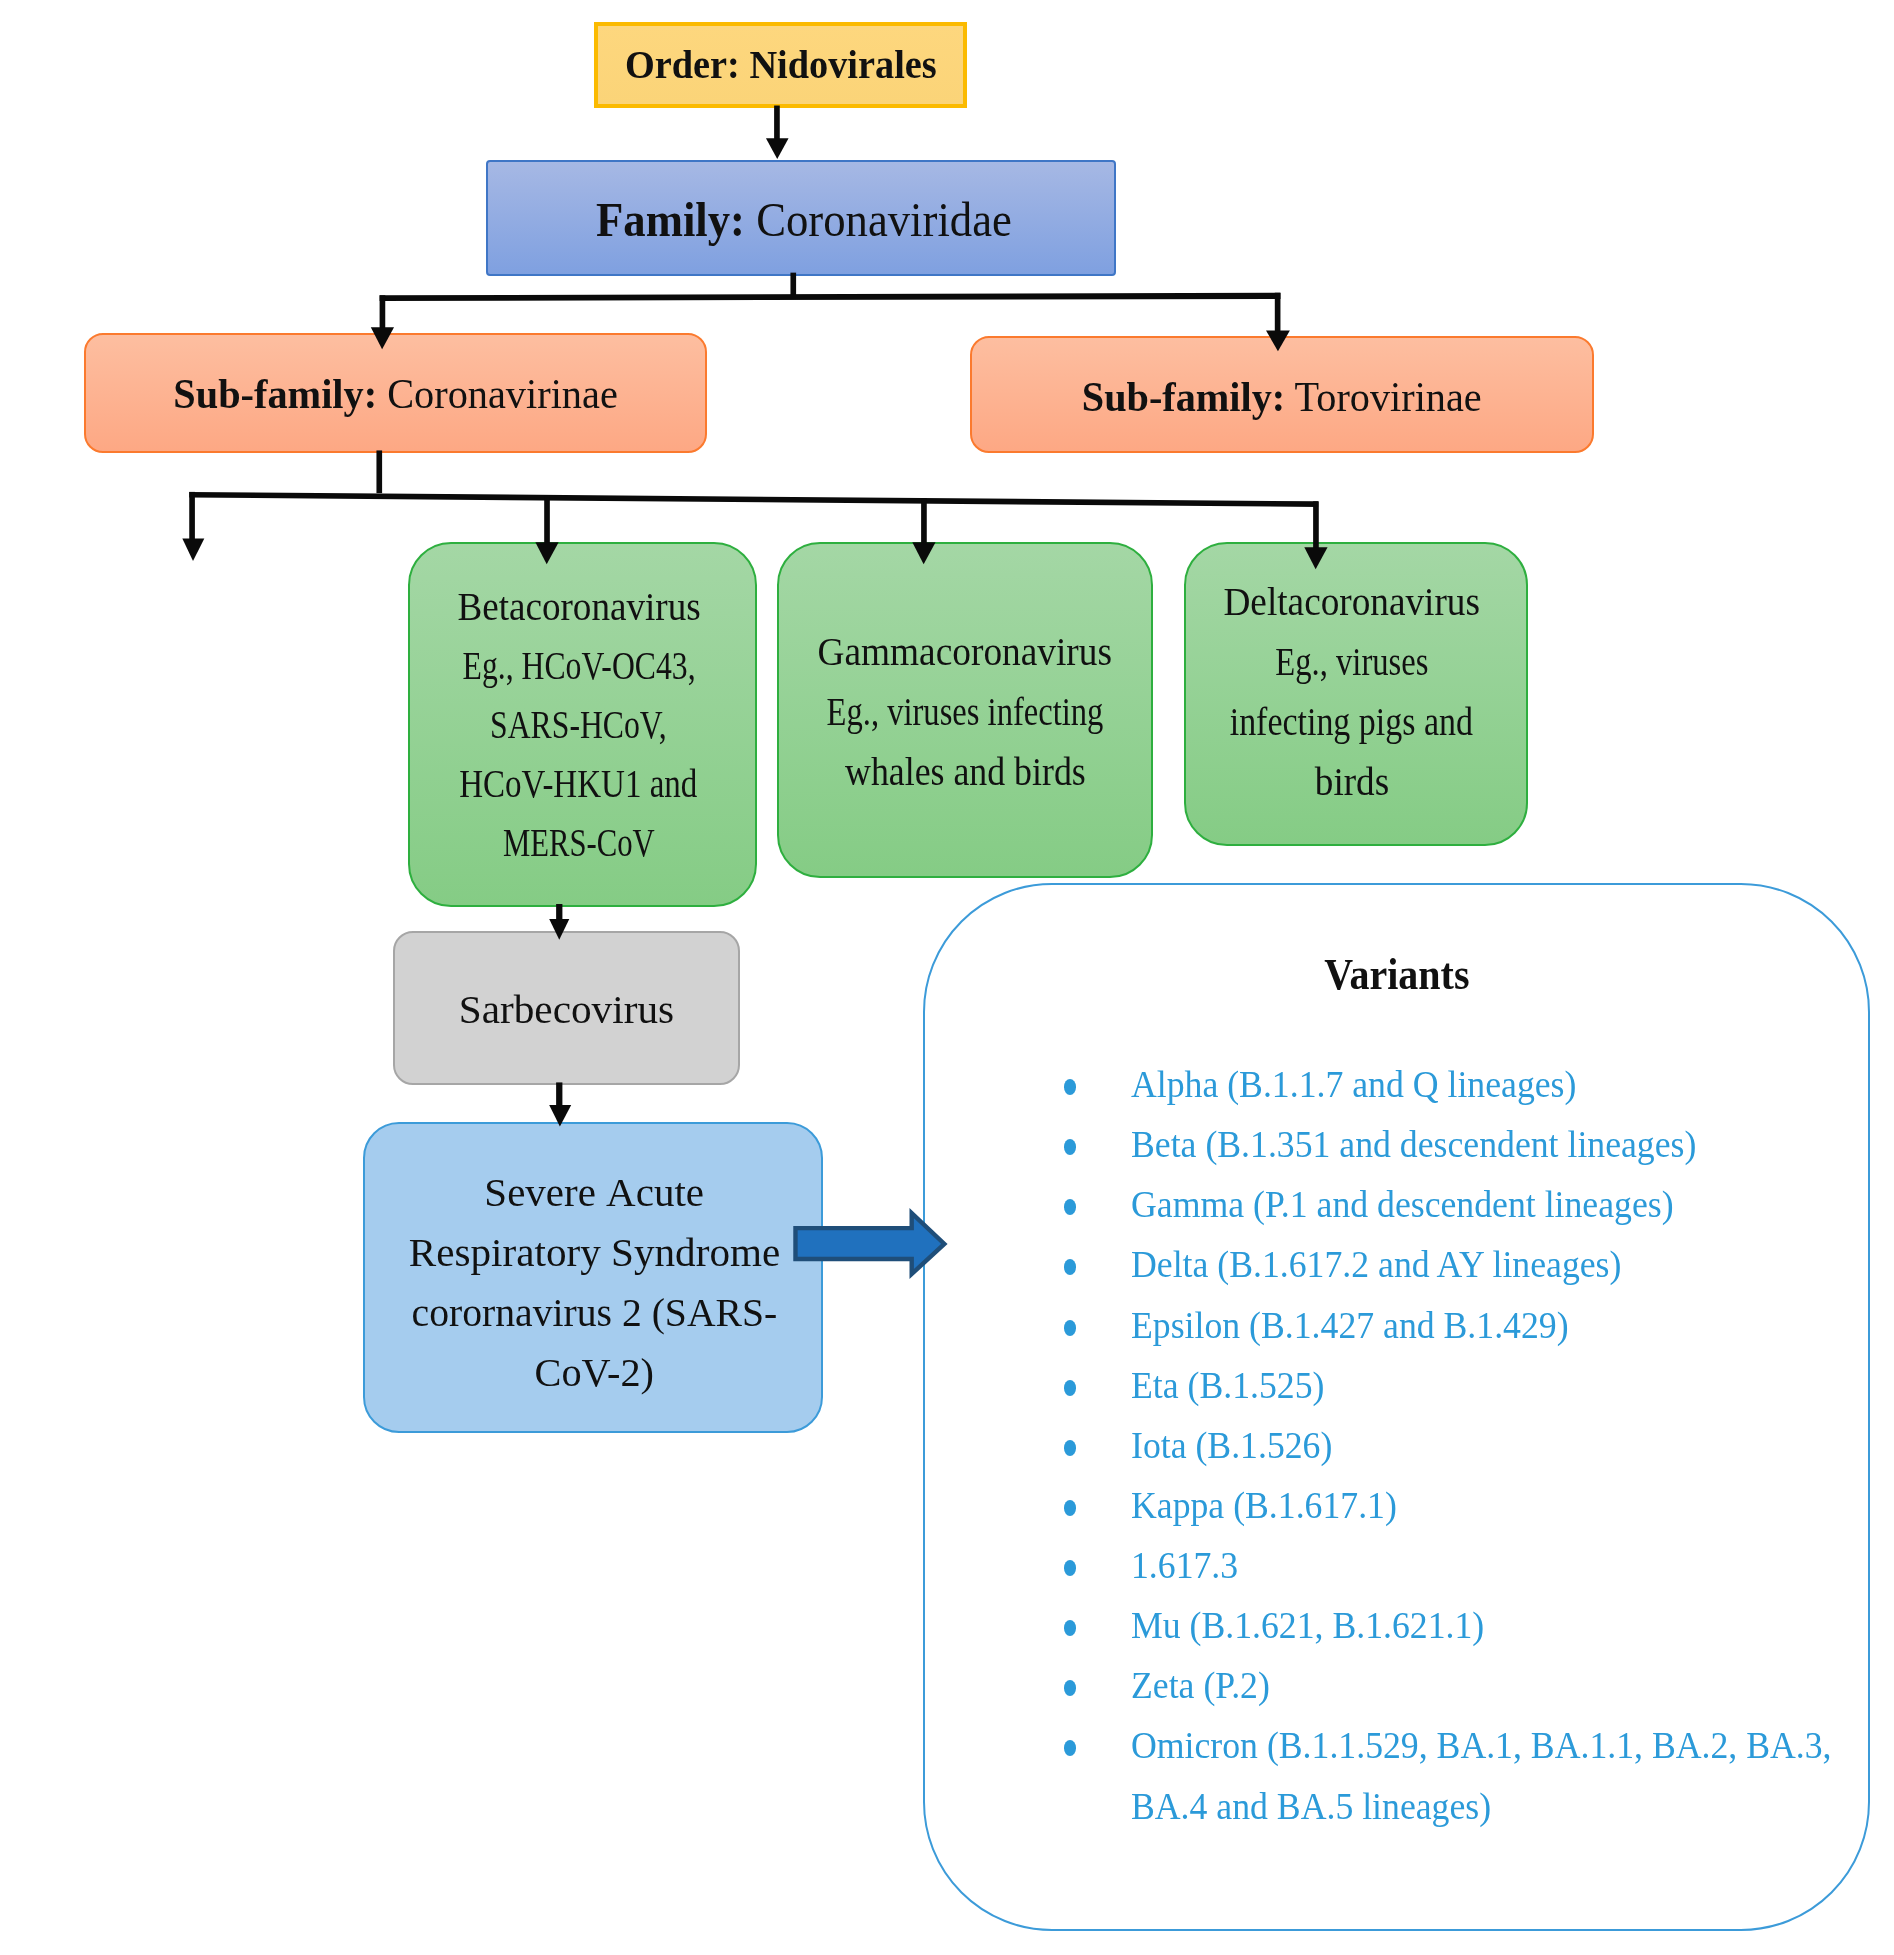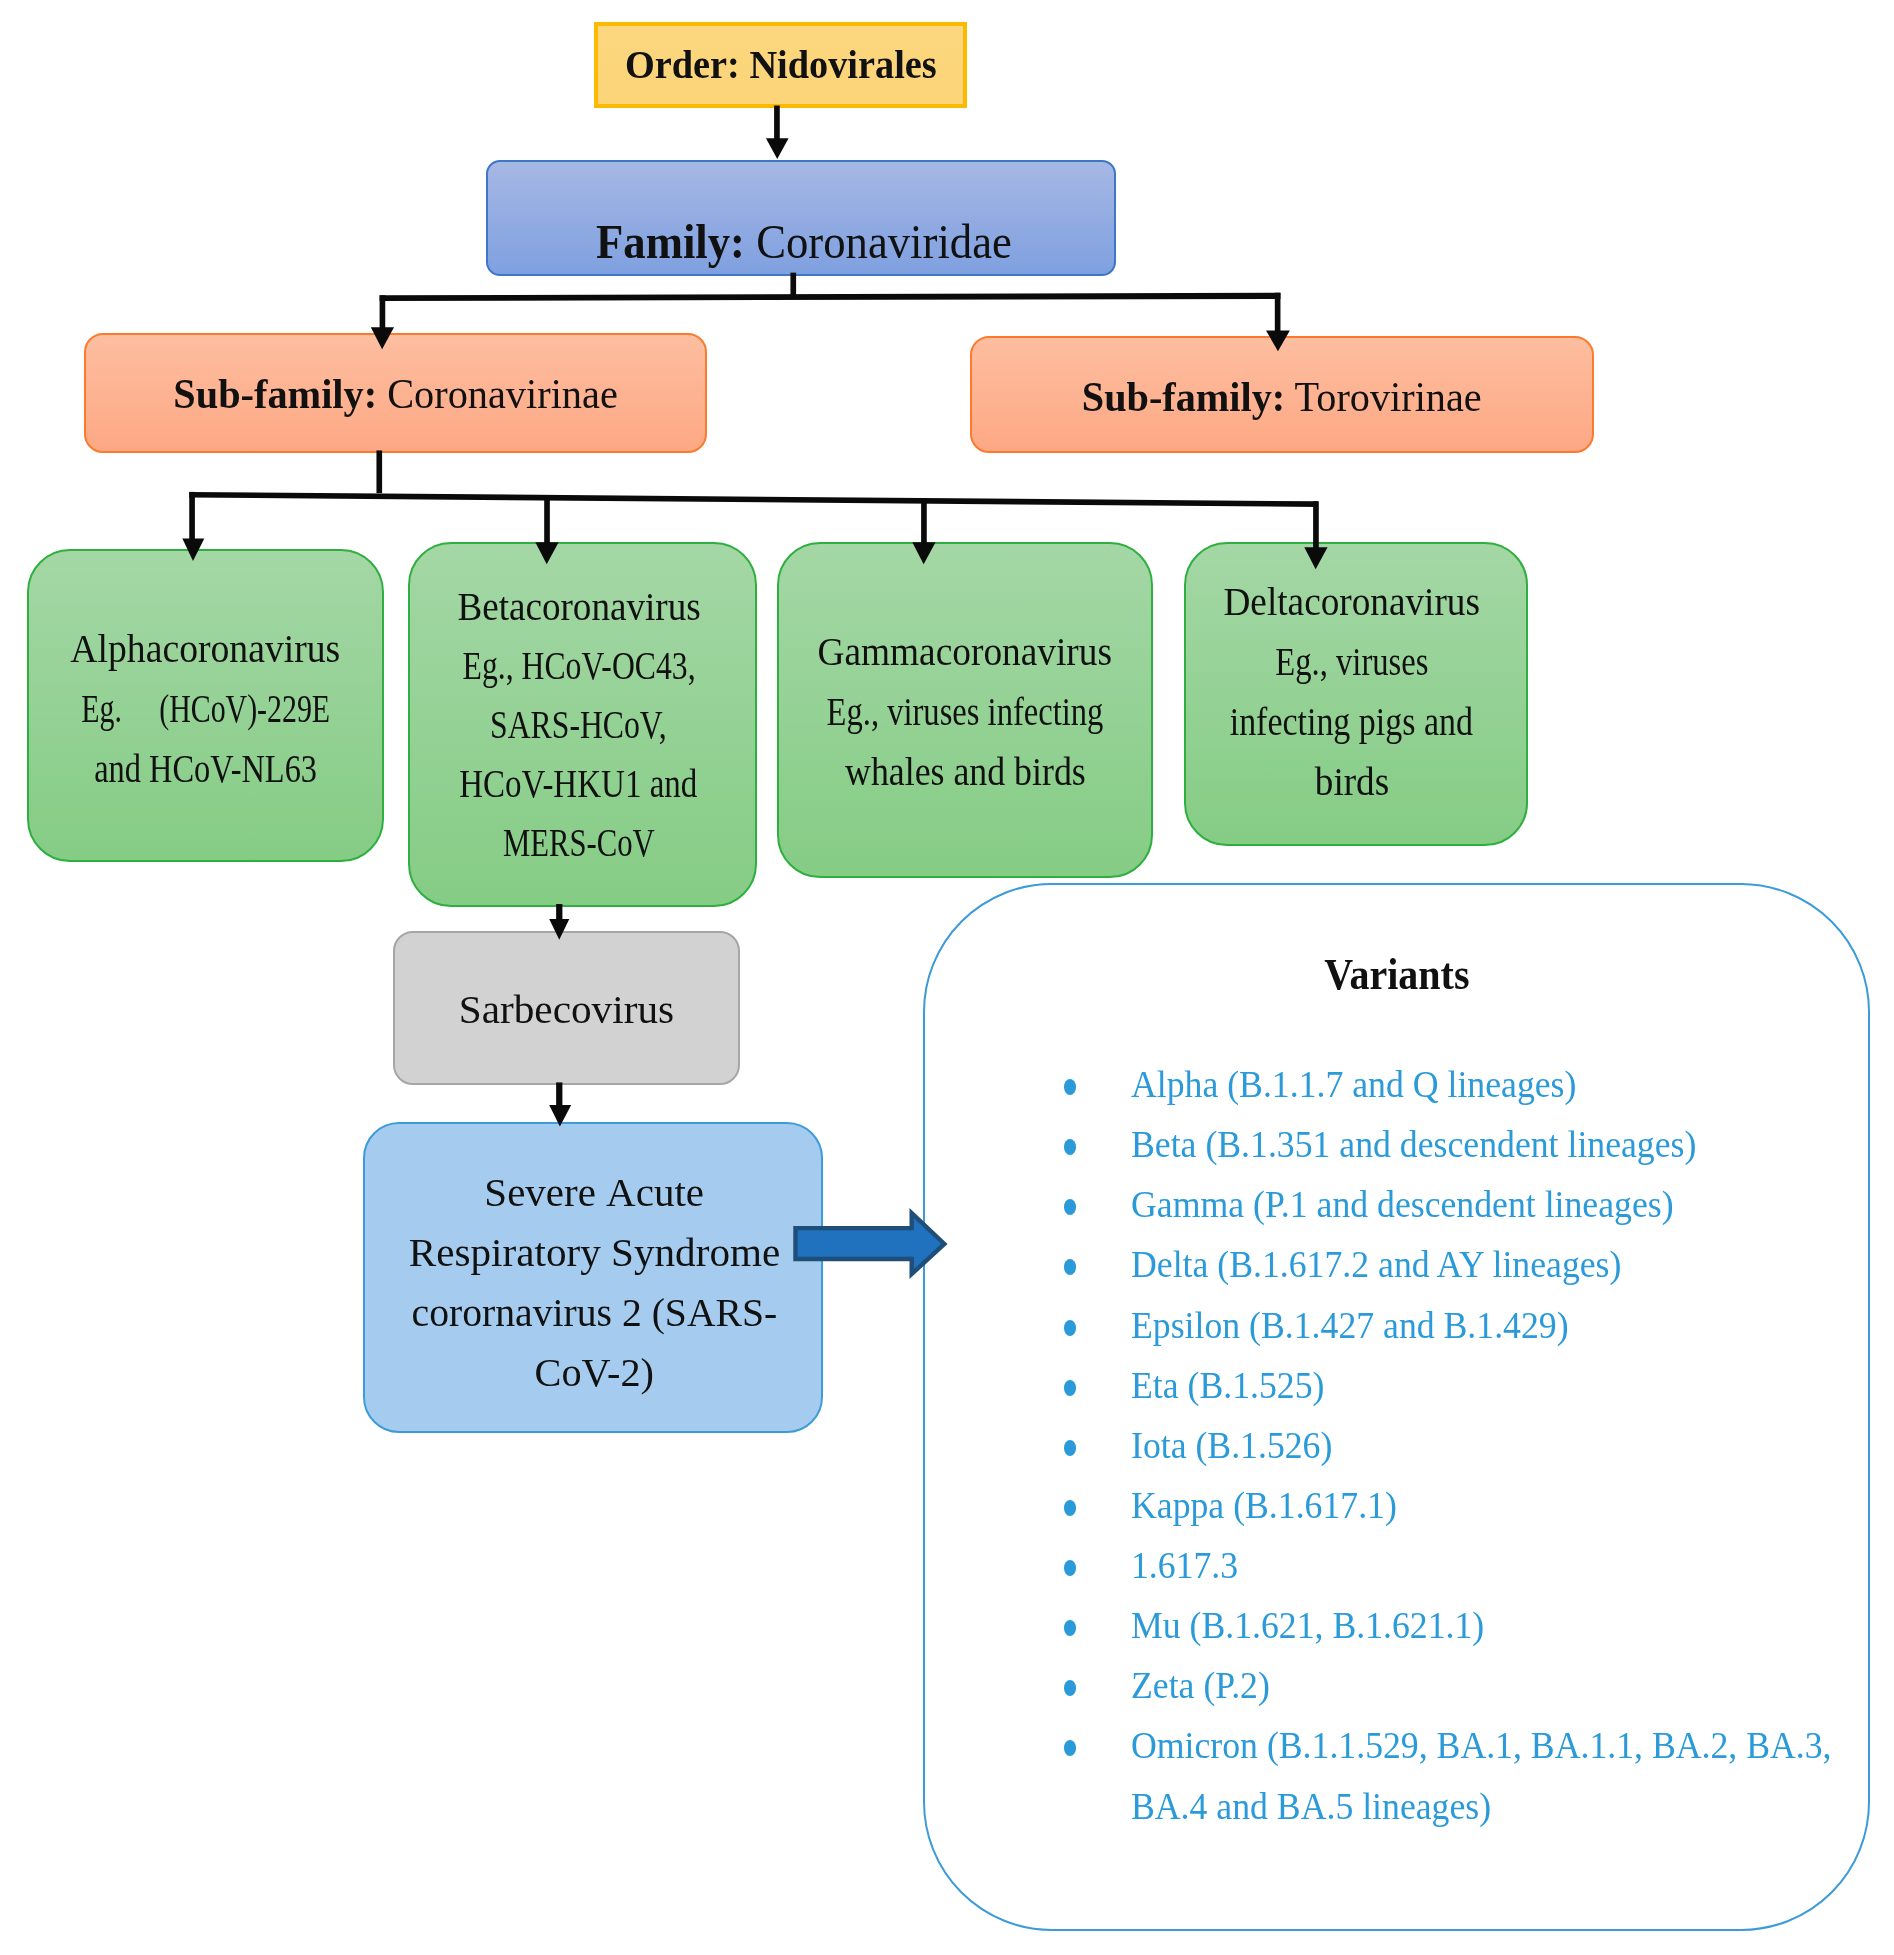--- a/index.html
+++ b/index.html
@@ -26,49 +26,41 @@
 
 <div id="stage">
 
 <div class="node" id="n-order" style="left:594px;top:22px;width:373px;height:86px;border:4.4px solid #FBBA00;
             background:linear-gradient(180deg,#FDD77E 0%,#FBD478 100%);padding:5px 0 6px 0;">
   <span class="txt" style="font-size:41px;font-weight:bold;line-height:55px;">
     <span class="ln"><i style="display: inline-block; font-style: normal; transform: scaleX(0.9347);">Order: Nidovirales</i></span>
       </span>
 </div>
 
-<div class="node" id="n-family" style="left:486px;top:160px;width:630px;height:116px;border:2.5px solid #3F76C6;border-radius:14px;
-            background:linear-gradient(180deg,#A6B8E4 0%,#7FA0E0 100%);padding:2.5px 0 0 5.7px;align-items:flex-end;">
+<div class="node" id="n-family" style="left:486px;top:160px;width:630px;height:116px;border:2.5px solid #3F76C6;border-radius:4px;
+            background:linear-gradient(180deg,#A6B8E4 0%,#7FA0E0 100%);padding:2.5px 0 0 5.7px;">
   <span class="txt" style="font-size:49px;line-height:65px;">
     <span class="ln"><i style="display: inline-block; font-style: normal; transform: scaleX(0.9123);"><b>Family:</b> <span>Coronaviridae</span></i></span>
       </span>
 </div>
 
 <div class="node" id="n-sf1" style="left:84px;top:333px;width:623px;height:120px;border:2.5px solid #FB7A2E;border-radius:19px;
             background:linear-gradient(180deg,#FDBEA0 0%,#FDA884 100%);padding:3.8px 0 0 0;">
   <span class="txt" style="font-size:42px;line-height:57px;">
     <span class="ln"><i style="display: inline-block; font-style: normal; transform: scaleX(0.9597);"><b>Sub-family:</b> <span>Coronavirinae</span></i></span>
       </span>
 </div>
 
 <div class="node" id="n-sf2" style="left:970px;top:336px;width:624px;height:117px;border:2.5px solid #FB7A2E;border-radius:19px;
             background:linear-gradient(180deg,#FDBEA0 0%,#FDA884 100%);padding:5px 0 0 0;">
   <span class="txt" style="font-size:42px;line-height:57px;">
     <span class="ln"><i style="display: inline-block; font-style: normal; transform: scaleX(0.9581);"><b>Sub-family:</b> <span>Torovirinae</span></i></span>
       </span>
 </div>
 
-<div class="node genus" id="n-alpha" style="left:27px;top:549px;width:357px;height:313px;border:2.5px solid #2EAF3F;border-radius:43px;
-            background:linear-gradient(180deg,#A4D7A5 0%,#85CC85 100%);padding:6.3px 0 0 0;">
-  <span class="txt" style="font-size:40px;line-height:60px;">
-        <span class="ln"><i style="display: inline-block; font-style: normal; transform: scaleX(0.9416);">Alphacoronavirus</i></span>
-        <span class="ln"><i style="display: inline-block; font-style: normal; transform: scaleX(0.7468);">Eg. &nbsp;(HCoV)-229E</i></span>
-        <span class="ln"><i style="display: inline-block; font-style: normal; transform: scaleX(0.8099);">and&nbsp;HCoV-NL63</i></span>
-      </span>
-</div>
 
 <div class="node genus" id="n-beta" style="left:408px;top:542px;width:349px;height:365px;border:2.5px solid #2EAF3F;border-radius:43px;
             background:linear-gradient(180deg,#A4D7A5 0%,#85CC85 100%);padding:0 7.5px 0 0;">
   <span class="txt" style="font-size:40px;line-height:59px;">
         <span class="ln"><i style="display: inline-block; font-style: normal; transform: scaleX(0.9277);">Betacoronavirus</i></span>
         <span class="ln"><i style="display: inline-block; font-style: normal; transform: scaleX(0.7923);">Eg.,&nbsp;HCoV-OC43,</i></span>
         <span class="ln"><i style="display: inline-block; font-style: normal; transform: scaleX(0.7927);">SARS-HCoV,</i></span>
         <span class="ln"><i style="display: inline-block; font-style: normal; transform: scaleX(0.8252);">HCoV-HKU1&nbsp;and</i></span>
         <span class="ln"><i style="display: inline-block; font-style: normal; transform: scaleX(0.7671);">MERS-CoV</i></span>
       </span>

